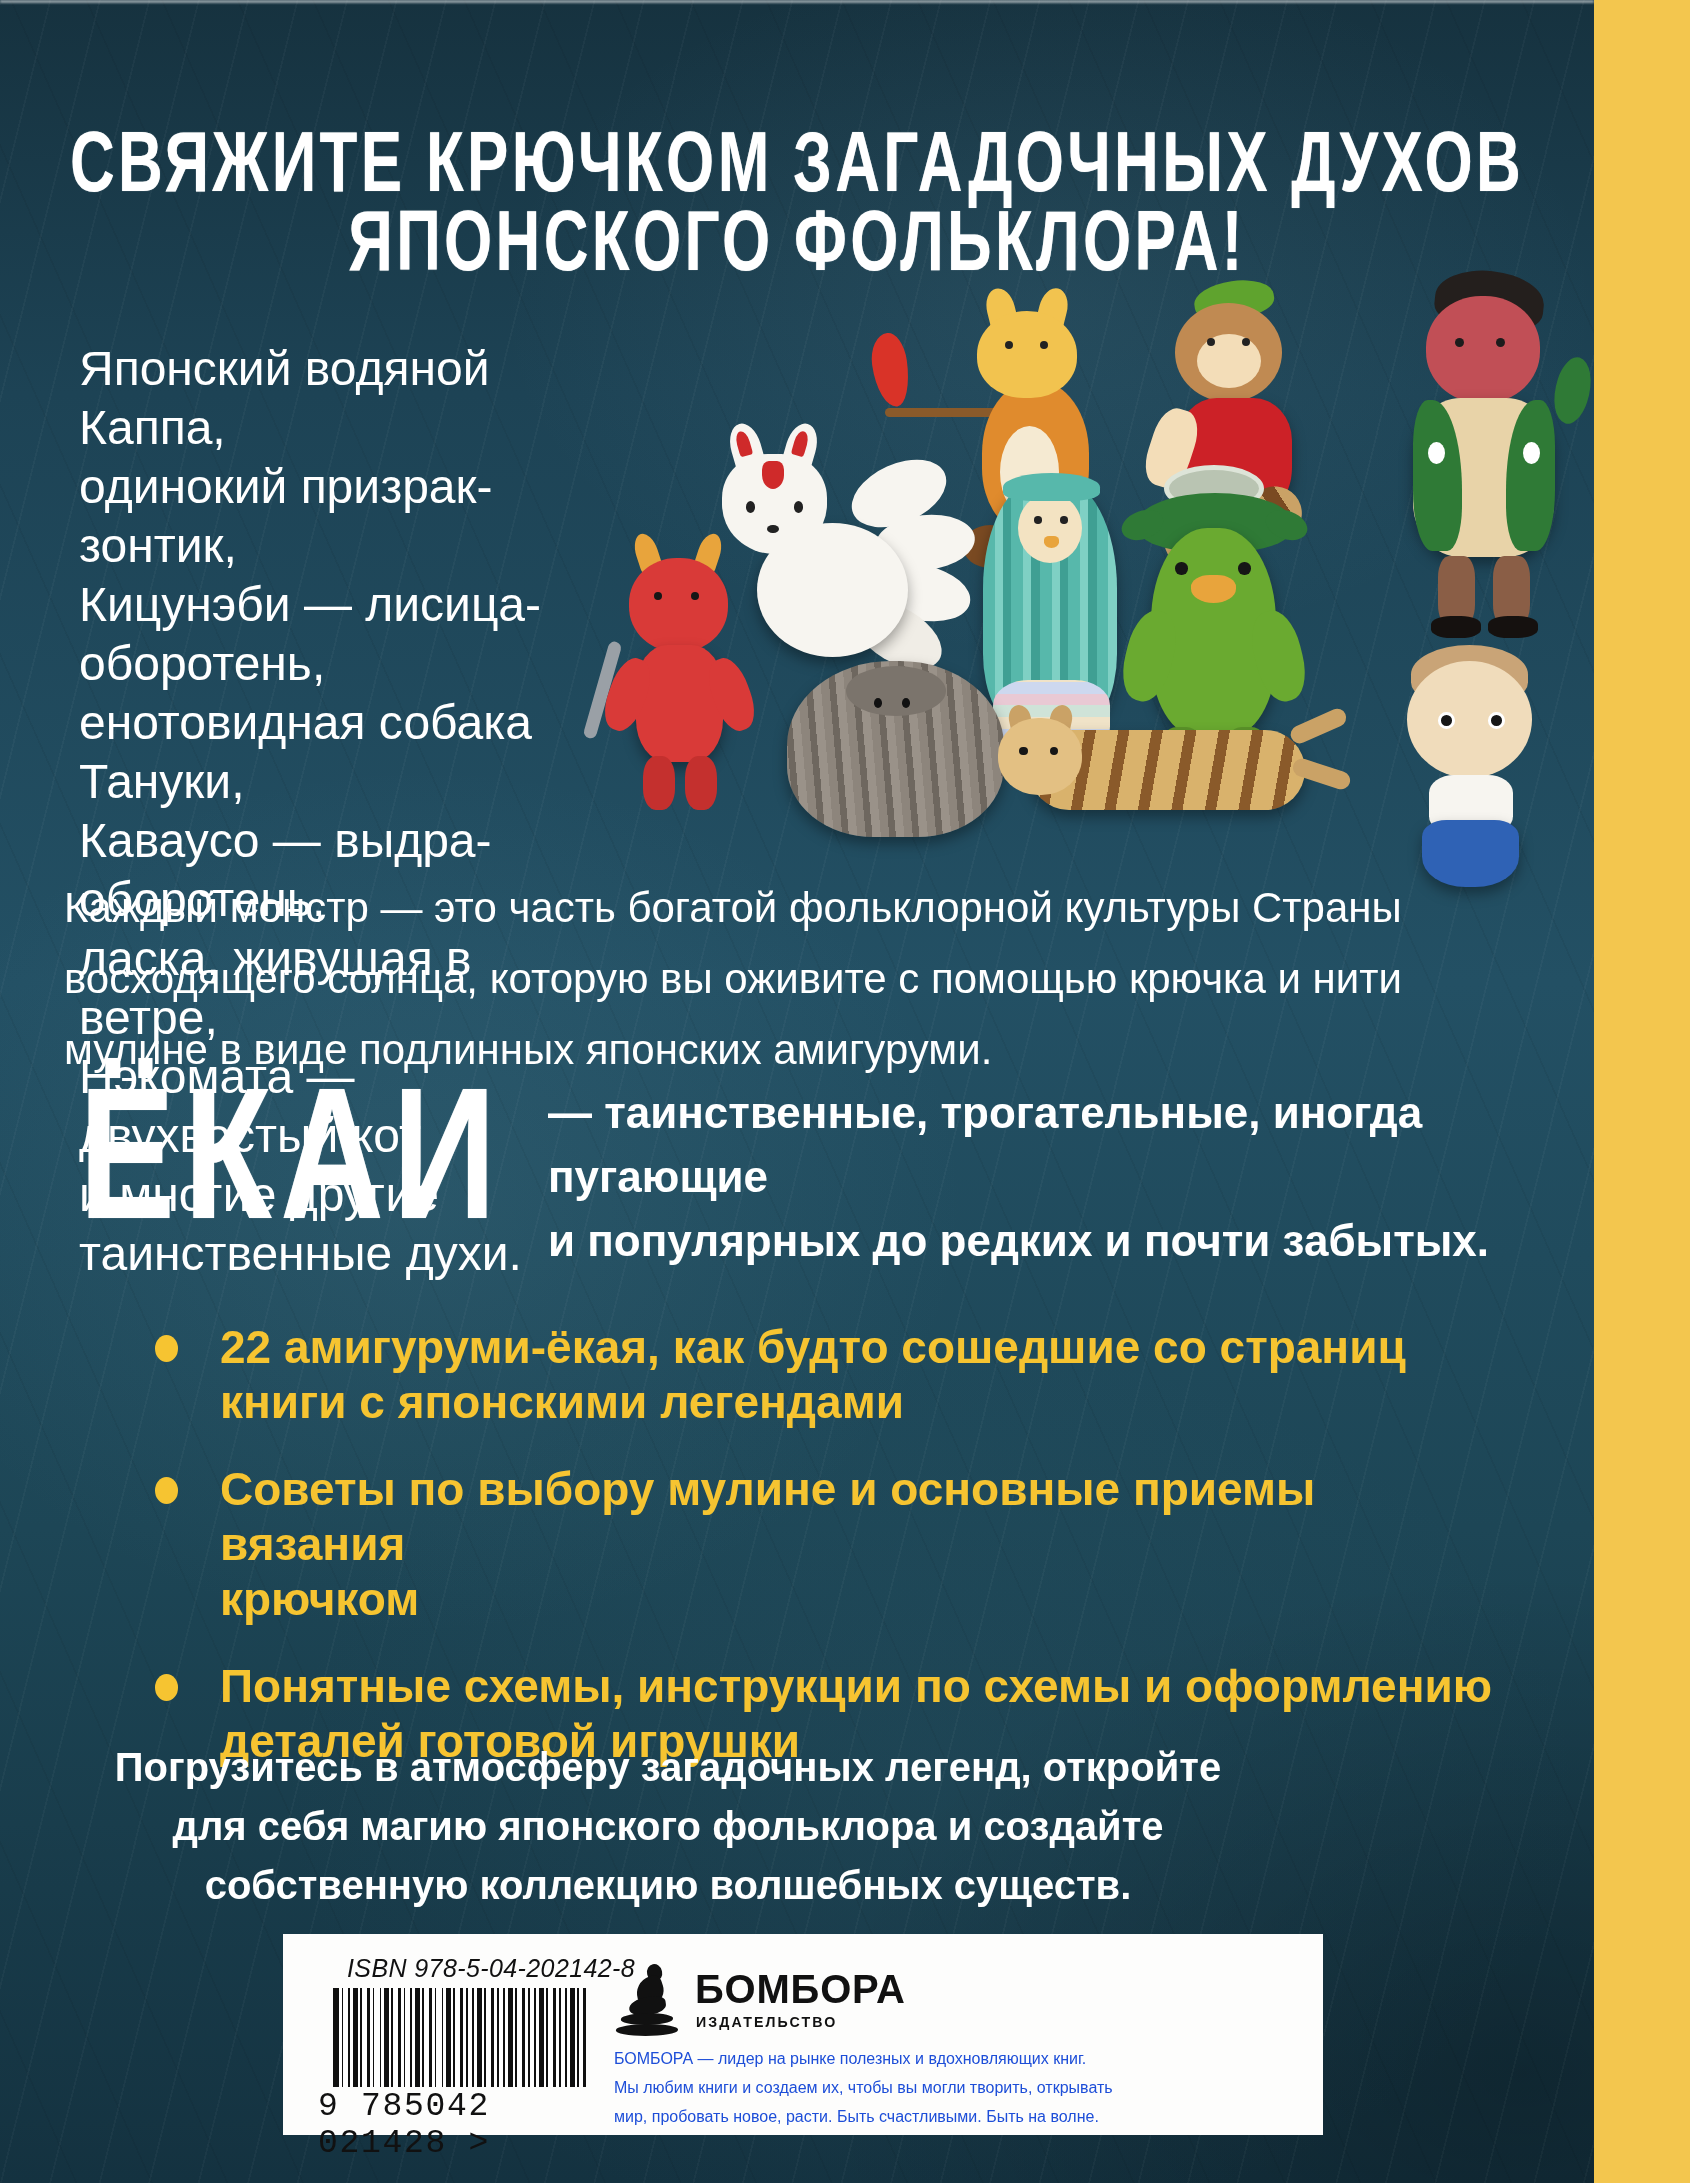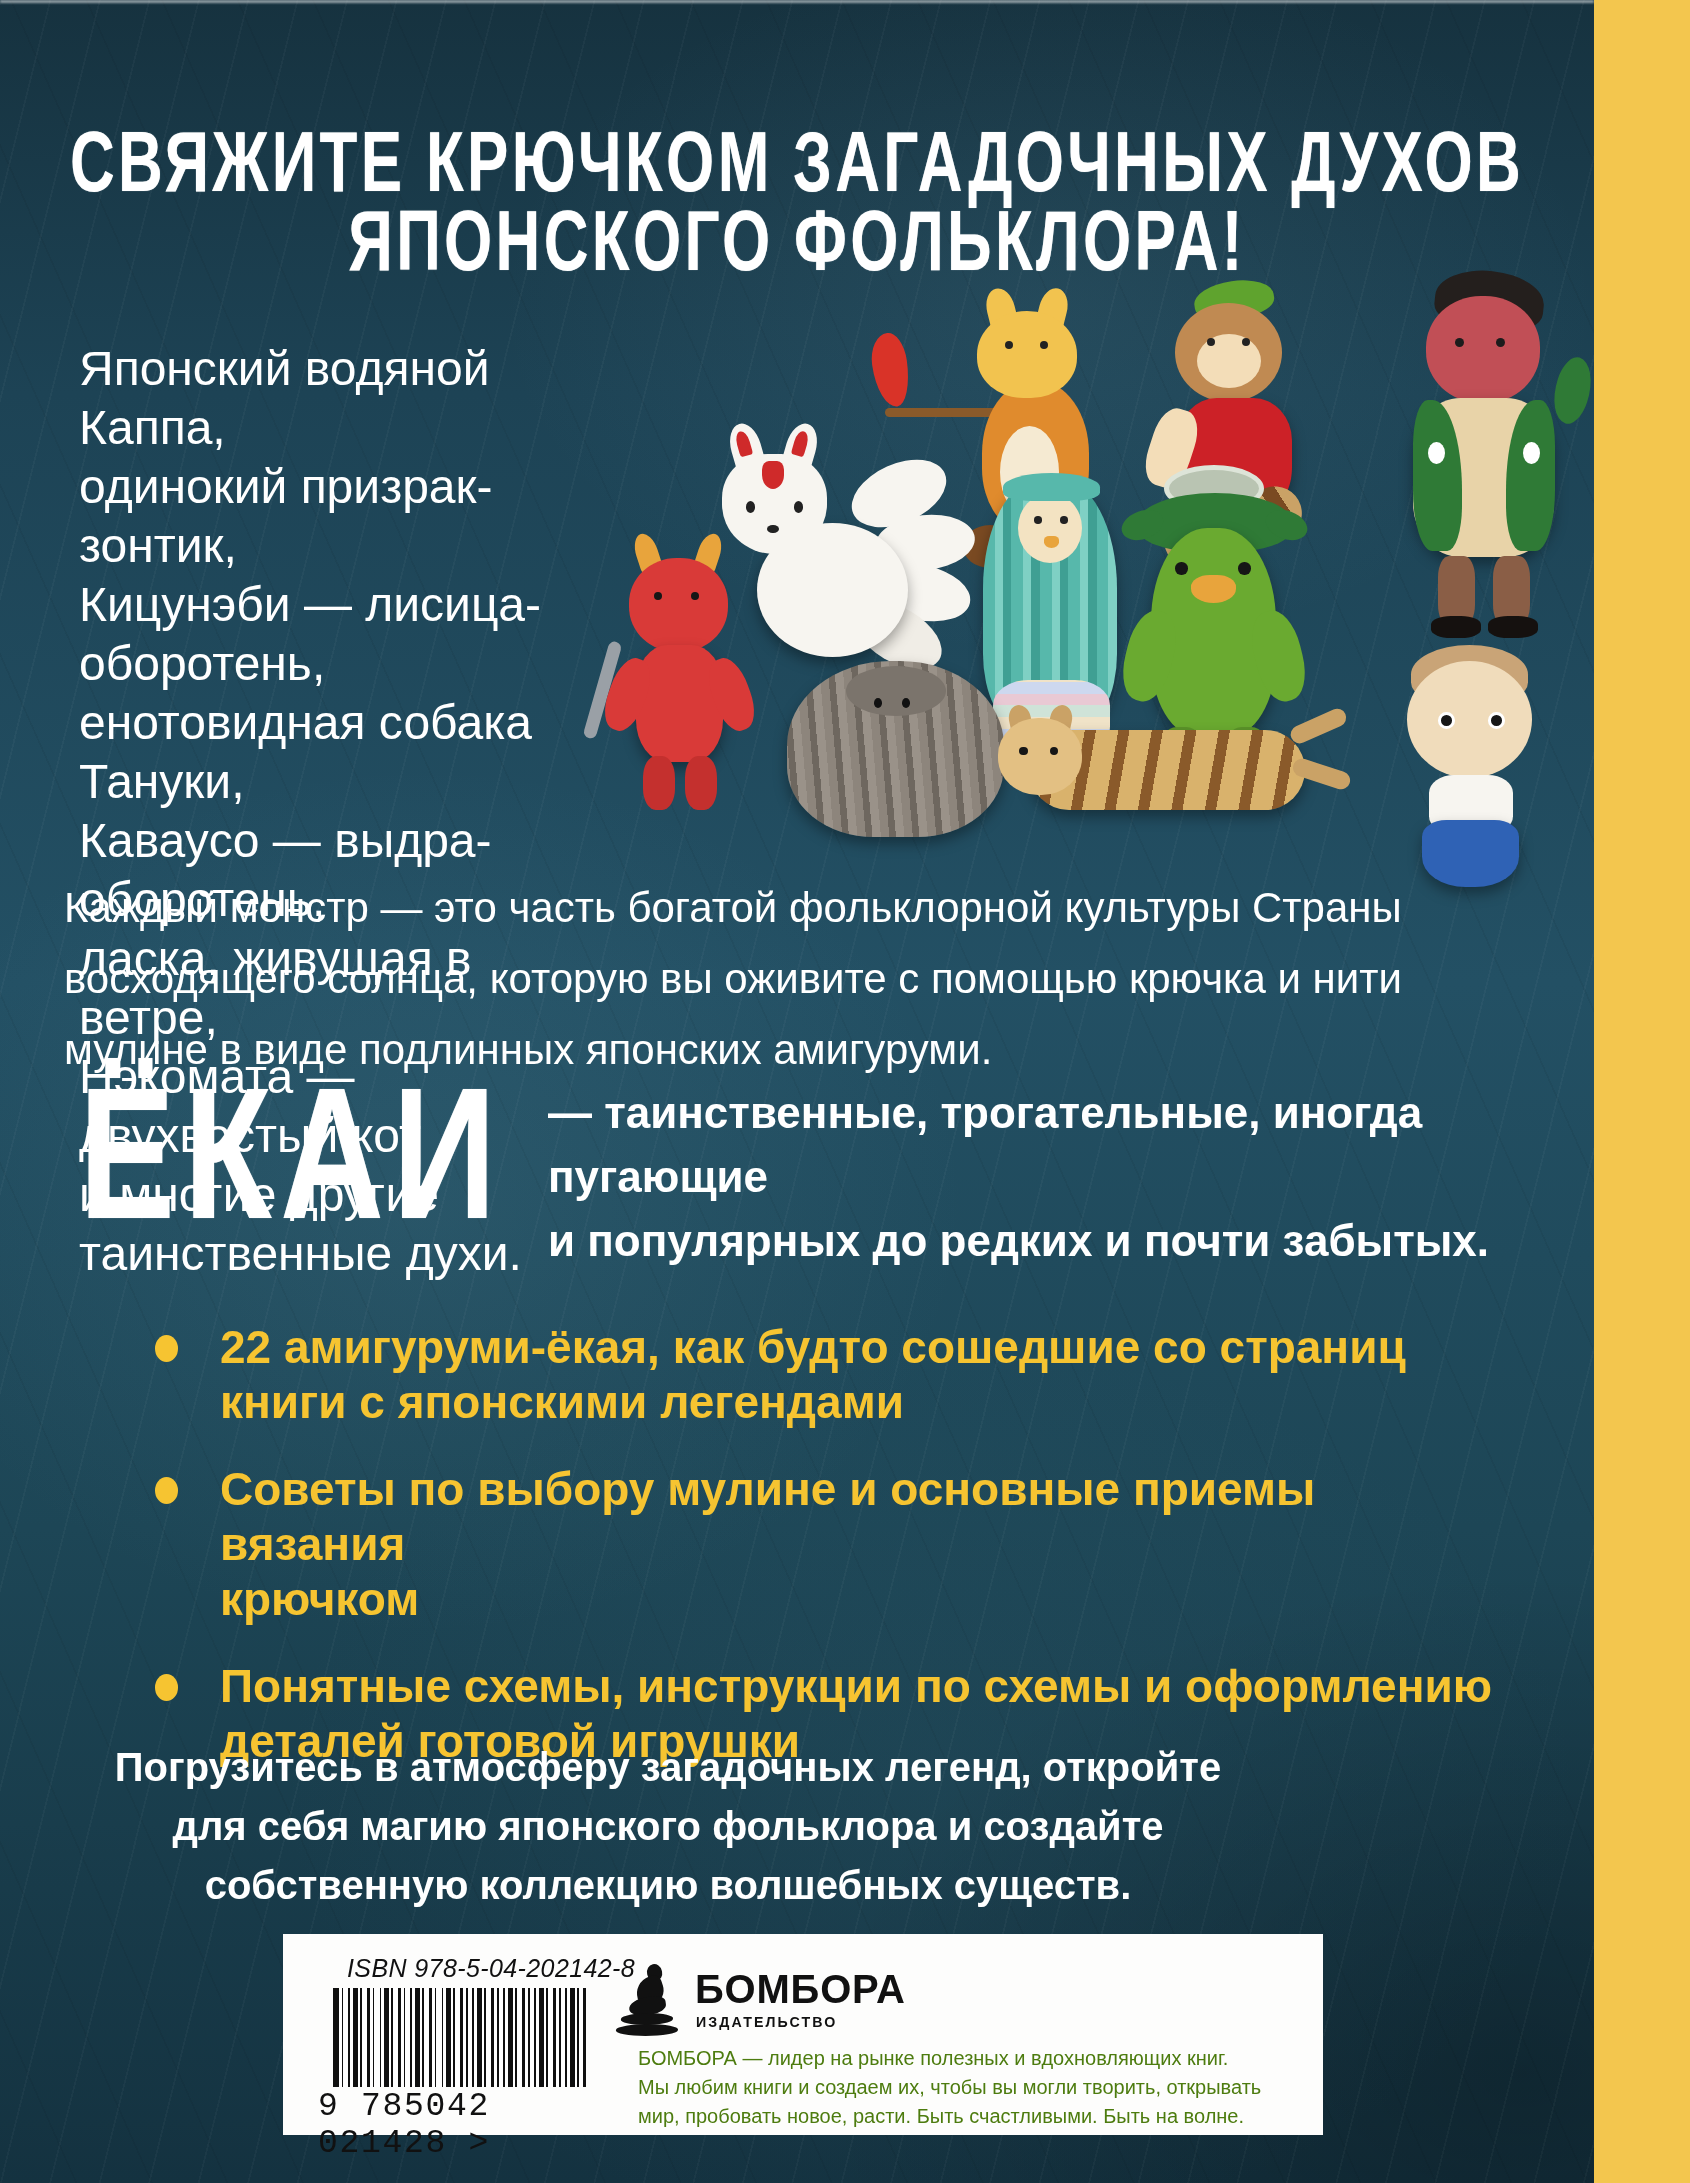--- a/index.html
+++ b/index.html
@@ -50,21 +50,21 @@
   .bardigits{left:35px;top:154px;width:284px;font-size:33px;color:#111;font-family:"Liberation Mono",monospace;letter-spacing:1.7px;}
   .logo-icon{left:331px;top:30px;width:67px;height:77px;}
   .logo-icon div{position:absolute;background:#111;}
   .li-head{left:33px;top:0;width:15px;height:16.7px;border-radius:60% 60% 55% 55%;transform:rotate(-12deg);}
   .li-body{left:22px;top:13.4px;width:28.4px;height:28.4px;border-radius:70% 30% 60% 40%;transform:rotate(-18deg);}
   .li-mid{left:15px;top:33px;width:37px;height:18.4px;border-radius:60% 40% 50% 50%;transform:rotate(-8deg);}
   .li-w1{left:6.7px;top:49px;width:52px;height:11.7px;border-radius:50%;transform:skewX(-18deg);}
   .li-w2{left:1.7px;top:60px;width:62px;height:11.7px;border-radius:50%;transform:skewX(-14deg);}
   .pub-name{left:412px;top:33px;font-size:40px;font-weight:700;color:#111;letter-spacing:0.8px;}
   .pub-sub{left:413px;top:80px;font-size:14.2px;font-weight:700;color:#111;letter-spacing:2.1px;}
-  .pub-text{left:331px;top:110px;width:694px;font-size:20px;line-height:29px;color:#4d7c0f;margin-left:24px;}
+  .pub-text{left:331px;top:110px;width:694px;font-size:16px;line-height:29px;color:#1d4ed8;}
   .pub-text span{display:block;}
   
   .toy div{position:absolute;}
   .soft{box-shadow:0 6.7px 13.4px rgba(0,0,0,.35);}
   .knit{background-image:repeating-linear-gradient(0deg, rgba(0,0,0,.07) 0 3.3px, transparent 3.3px 7.5px);}
 </style>
 </head>
 <body>
 
 <div class="cover">

